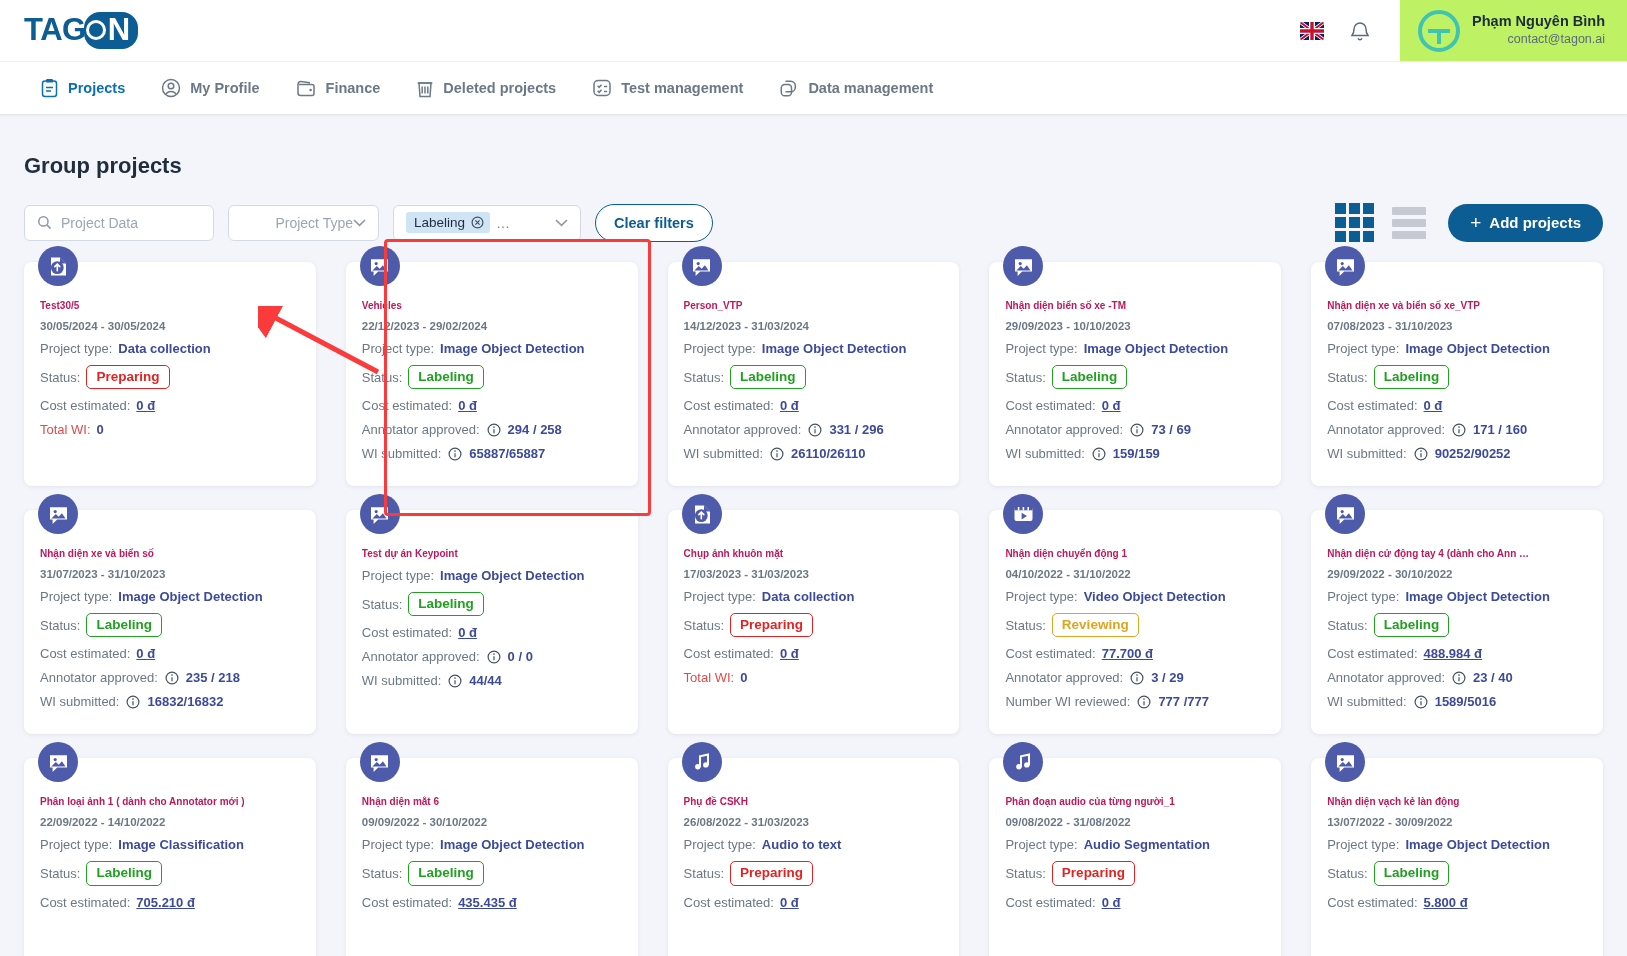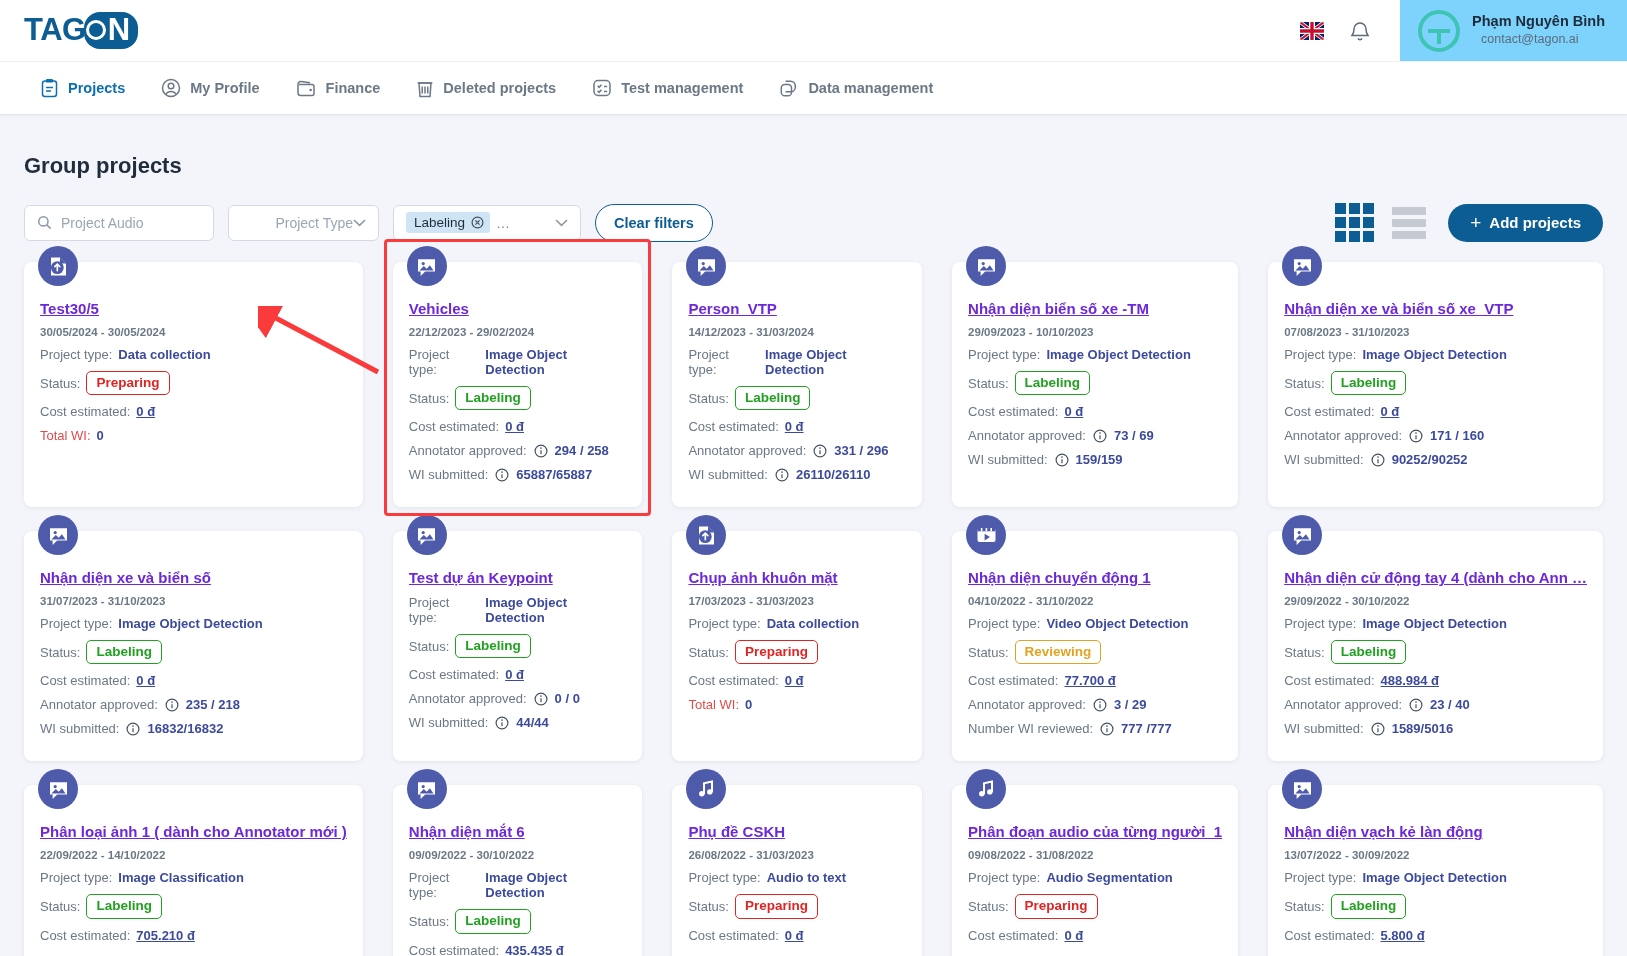--- a/index.html
+++ b/index.html
@@ -30,21 +30,21 @@
     width: 20px; height: 20px; border: 3px solid #fff; border-radius: 50%;
     display: inline-block; margin-right: 2px;
   }
   .topbar-right {
     margin-left: auto; display: flex; align-items: center; height: 100%;
   }
   .flag-btn { width: 24px; height: 18px; margin-right: 26px; position: relative; overflow: hidden; border-radius: 2px; cursor: pointer; }
   .bell-btn { margin-right: 30px; cursor: pointer; display: flex; align-items: center; }
   .user-box {
     display: flex; align-items: center; height: 100%;
-    background: #7dd3fc; padding: 0 22px 0 18px; cursor: pointer;
+    background: #bef264; padding: 0 22px 0 18px; cursor: pointer; text-align: right;
   }
   .avatar {
     width: 42px; height: 42px; border-radius: 50%;
     display: flex; align-items: center; justify-content: center;
     margin-right: 12px;
   }
   .user-name { font-size: 14.5px; font-weight: 700; color: #1d2b3a; line-height: 1.3; }
   .user-mail { font-size: 12.5px; color: #5b6b7c; line-height: 1.4; margin-left: 9px; }
 
   
@@ -104,22 +104,22 @@
   .card {
     background: #fff; border-radius: 8px; box-shadow: 0 1px 4px rgba(30,50,80,0.09);
     padding: 38px 16px 16px 16px; position: relative; min-height: 208px; cursor: pointer;
   }
   .card-icon {
     position: absolute; top: -16px; left: 14px;
     width: 40px; height: 40px; border-radius: 50%; background: #4e5bab;
     display: flex; align-items: center; justify-content: center;
   }
   .card-title {
-    font-size: 15px; font-weight: 700; color: #6d28d9; margin-bottom: 9px;
-    white-space: nowrap; overflow: hidden; text-overflow: ellipsis; text-decoration: underline;
+    font-size: 10px; font-weight: 700; color: #be185d; margin-bottom: 9px;
+    white-space: nowrap; overflow: hidden; text-overflow: ellipsis;
   }
   .card-date { font-size: 11.5px; color: #6b7886; margin-bottom: 9px; font-weight: 600; }
   .row { font-size: 13px; color: #6b7886; margin-bottom: 9px; display: flex; align-items: center; flex-wrap: nowrap; }
   .row .lbl { margin-right: 6px; }
   .row .val { color: #3c4a9c; font-weight: 700; }
   .row .val.underline { text-decoration: underline; }
   .badge {
     border-radius: 5px; padding: 2px 9px; font-size: 13.5px; font-weight: 700;
     border: 1.4px solid currentColor; line-height: 1.35;
   }
@@ -247,21 +247,21 @@
 
 <div class="page">
   <div class="page-title">Group projects</div>
 
   <div class="toolbar">
     <div class="field f-name">
       <svg width="15" height="15" viewBox="0 0 15 15" fill="none" stroke="#8e99a8" stroke-width="1.5">
         <circle cx="6.4" cy="6.4" r="4.6"></circle>
           <path d="M9.9 9.9L13.6 13.6"></path>
       </svg>
-      <span class="ph">Project Audio</span>
+      <span class="ph">Project Data</span>
     </div>
     <div class="field f-type">
       <span>Project Type</span>
       <svg width="13" height="8" viewBox="0 0 13 8" fill="none" stroke="#8e99a8" stroke-width="1.6">
           <path d="M1 1l5.5 5.4L12 1"></path>
         </svg>
     </div>
     <div class="field f-status">
       <span class="chip">
         <span>Labeling</span>

